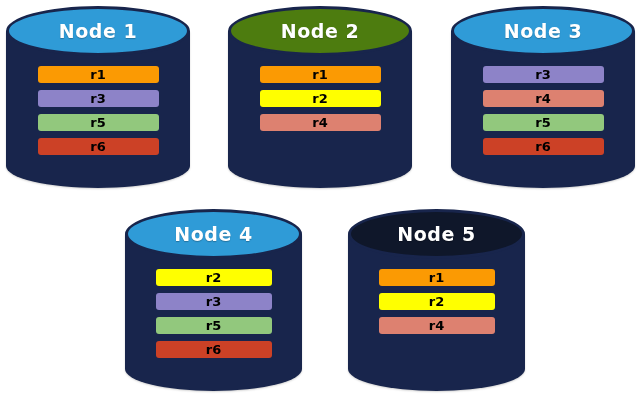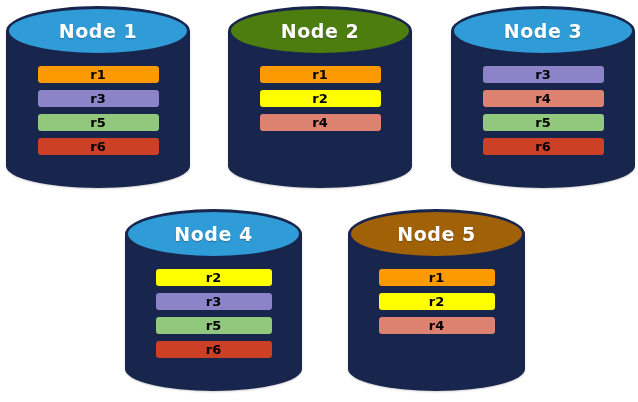--- a/index.html
+++ b/index.html
@@ -156,21 +156,21 @@
         <div class="record-bar" style="background: rgb(146, 200, 125); width: 116px; height: 17px; margin-bottom: 7px; font-size: 13px; color: rgb(0, 0, 0);">
           <span class="record-label">r5</span>
         </div>
         <div class="record-bar" style="background: rgb(204, 65, 38); width: 116px; height: 17px; margin-bottom: 7px; font-size: 13px; color: rgb(0, 0, 0);">
           <span class="record-label">r6</span>
         </div>
       </div>
     </div>
     <div class="node" style="left: 348px; top: 209px; width: 177px; height: 182px;">
       <div class="cyl-body" style="top: 25px; height: 157px; background: rgb(24, 37, 76);"></div>
-      <div class="cyl-top" style="height: 50px; background: #a16207; border-color: rgb(24, 37, 76);">
+      <div class="cyl-top" style="height: 50px; background: #0f172a; border-color: rgb(24, 37, 76);">
         <div class="node-title" style="color: rgb(255, 255, 255); font-size: 19px;">Node  5</div>
       </div>
       <div class="records" style="top: 60px;">
         <div class="record-bar" style="background: rgb(251, 154, 3); width: 116px; height: 17px; margin-bottom: 7px; font-size: 13px; color: rgb(0, 0, 0);">
           <span class="record-label">r1</span>
         </div>
         <div class="record-bar" style="background: rgb(255, 255, 0); width: 116px; height: 17px; margin-bottom: 7px; font-size: 13px; color: rgb(0, 0, 0);">
           <span class="record-label">r2</span>
         </div>
         <div class="record-bar" style="background: rgb(221, 129, 112); width: 116px; height: 17px; margin-bottom: 7px; font-size: 13px; color: rgb(0, 0, 0);">

